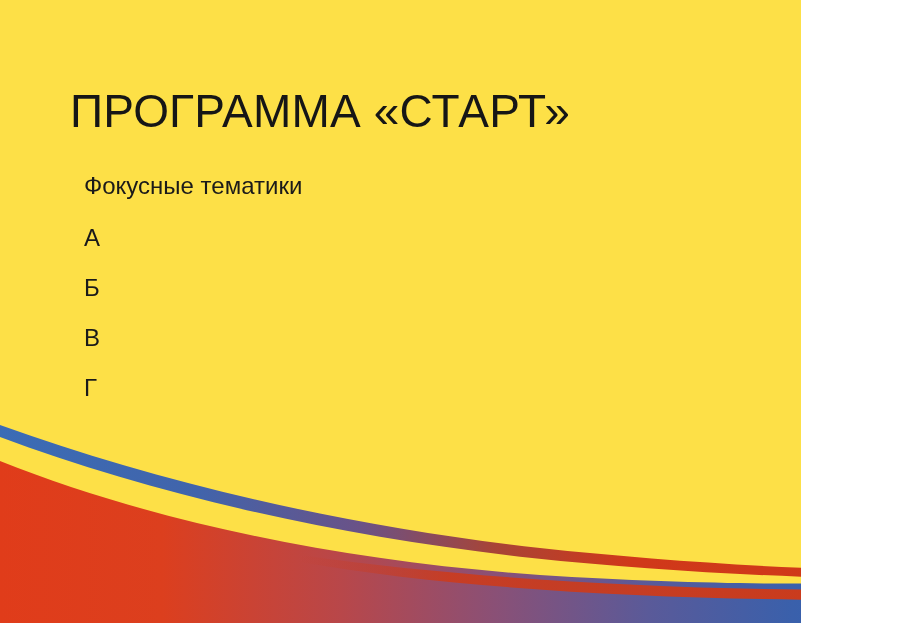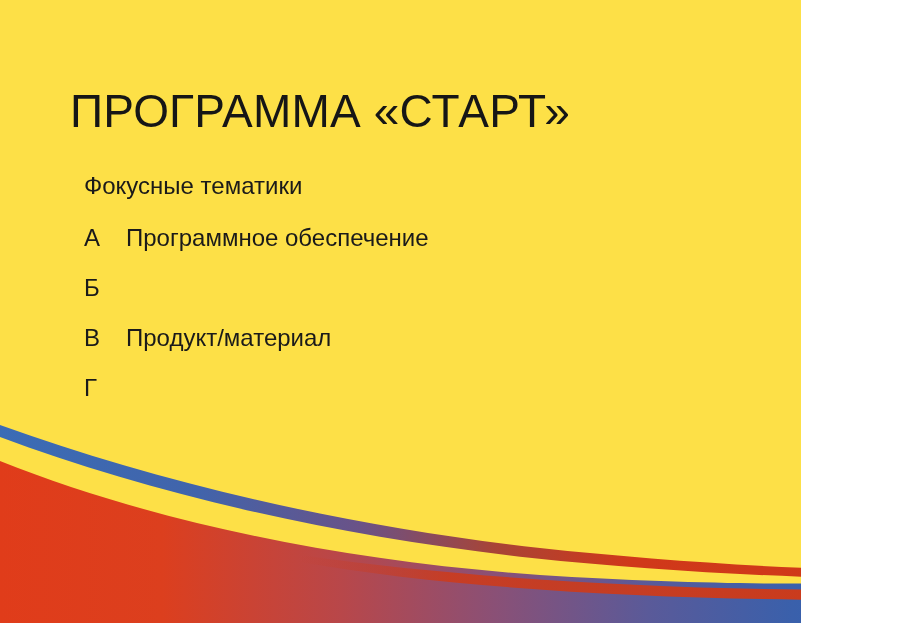--- a/index.html
+++ b/index.html
@@ -101,28 +101,26 @@
 
   <h1 class="slide-title">ПРОГРАММА «СТАРТ»</h1>
 
   <div class="body-block">
 
     <div class="subhead">Фокусные тематики</div>
 
     <ul class="topic-list">
       <li class="topic-item">
         <span class="topic-marker">А</span>
-        <span class="topic-label">Программное обеспечение</span>
       </li>
       <li class="topic-item">
         <span class="topic-marker">Б</span>
       </li>
       <li class="topic-item">
         <span class="topic-marker">В</span>
-        <span class="topic-label">Продукт/материал</span>
       </li>
       <li class="topic-item">
         <span class="topic-marker">Г</span>
       </li>
     </ul>
 
   </div>
 
   <div class="wave-decoration">
     <svg viewBox="0 0 900 220" preserveAspectRatio="none">

